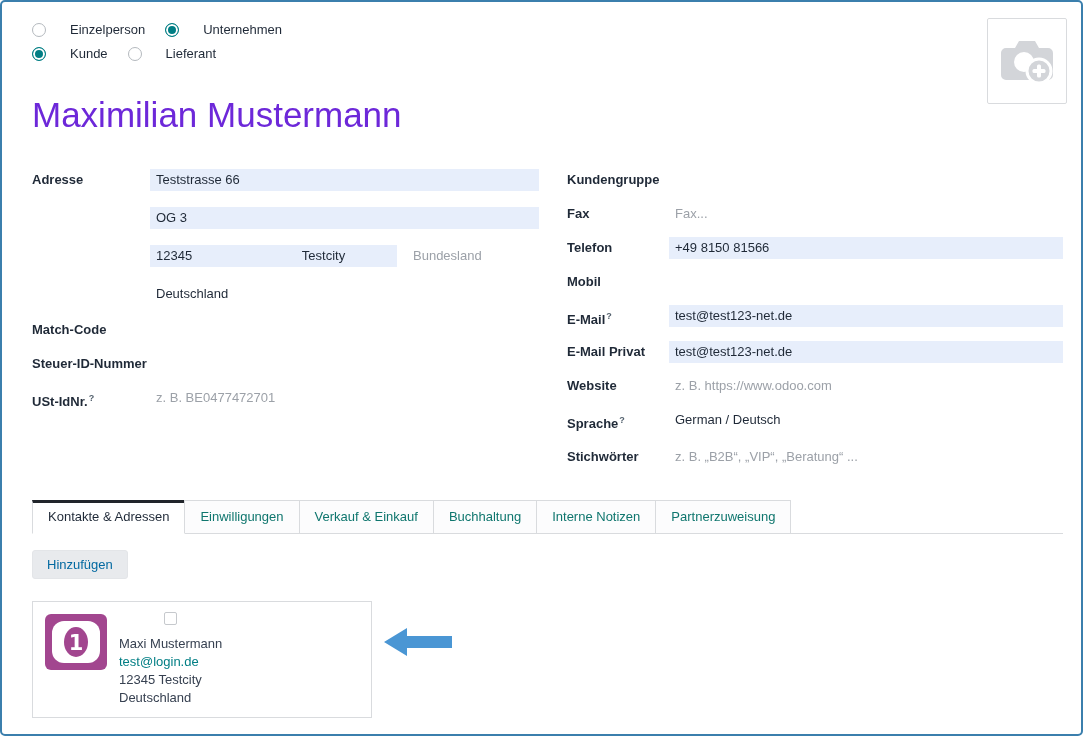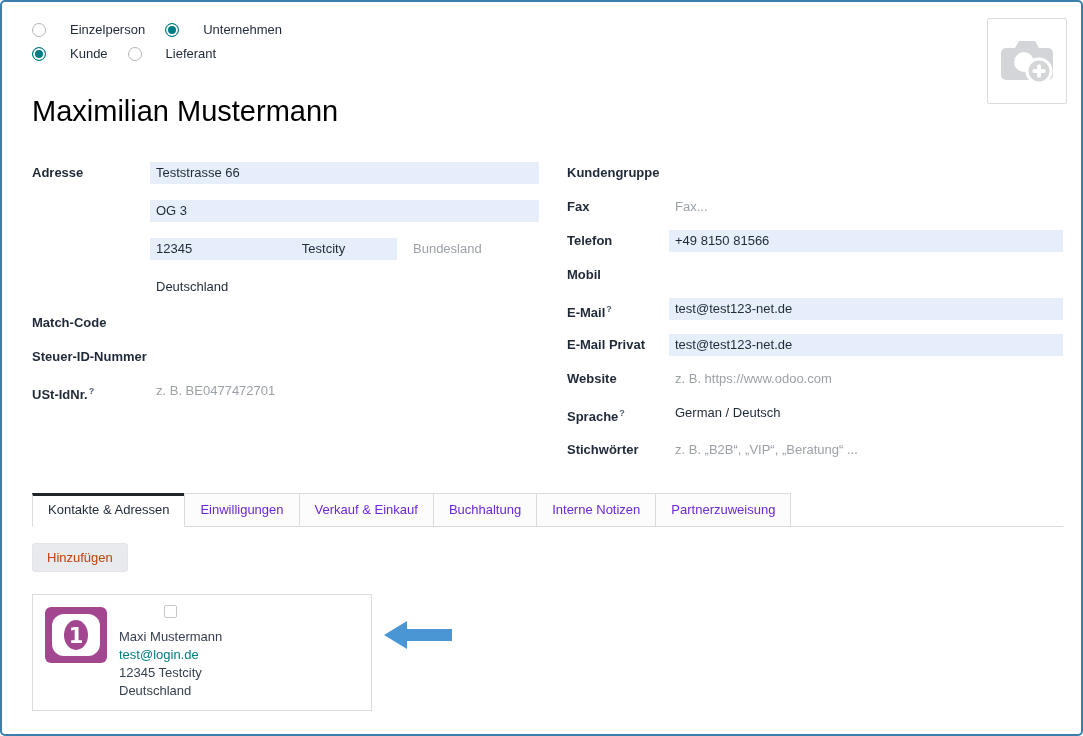--- a/index.html
+++ b/index.html
@@ -38,21 +38,21 @@
     position: absolute; top: 16px; right: 14px;
     width: 80px; height: 86px;
     border: 1px solid #d9dbde; border-radius: 2px;
     display: flex; align-items: center; justify-content: center;
     background: #fff; cursor: pointer;
   }
 
   
   .page-title {
     margin-top: 34px;
-    font-size: 29px; font-weight: 400; color: #000000;
+    font-size: 35px; font-weight: 400; color: #6d28d9;
   }
 
   
   .form { display: flex; margin-top: 34px; }
   .col-left { width: 507px; flex: none; }
   .col-right { flex: 1; margin-left: 28px; }
 
   .frow { display: flex; align-items: flex-start; margin-bottom: 12px; }
   .flabel { flex: none; font-weight: 700; color: #1f2937; padding-top: 2px; line-height: 18px; }
   .col-left .flabel { width: 118px; }
@@ -78,21 +78,21 @@
     display: flex; margin-top: 20px;
     border-bottom: 1px solid #d9dbde;
     padding-left: 0;
   }
   .tab {
     padding: 8px 15px 9px;
     border: 1px solid #d9dbde;
     border-bottom: none;
     margin-left: -1px;
     background: #fcfcfd;
-    color: #6d28d9;
+    color: #0f766e;
     cursor: pointer;
     position: relative;
     white-space: nowrap;
   }
   .tab:first-child { margin-left: 0; }
   .tab.active {
     background: #fff;
     border-top: 3px solid #21252b;
     padding-top: 6px;
     margin-bottom: -1px;
@@ -101,21 +101,21 @@
   }
 
   
   .tab-body { padding: 16px 0 0; }
   .btn-add {
     display: inline-block;
     padding: 6px 14px;
     background: #e8eaed;
     border: 1px solid #e3e5e8;
     border-radius: 3px;
-    color: #c2410c; cursor: pointer;
+    color: #0369a1; cursor: pointer;
     font-size: 13px;
   }
 
   .card-zone { position: relative; margin-top: 22px; }
   .contact-card {
     width: 340px; min-height: 96px;
     border: 1px solid #d9dbde;
     background: #fff;
     display: flex; gap: 12px;
     padding: 10px 12px;

